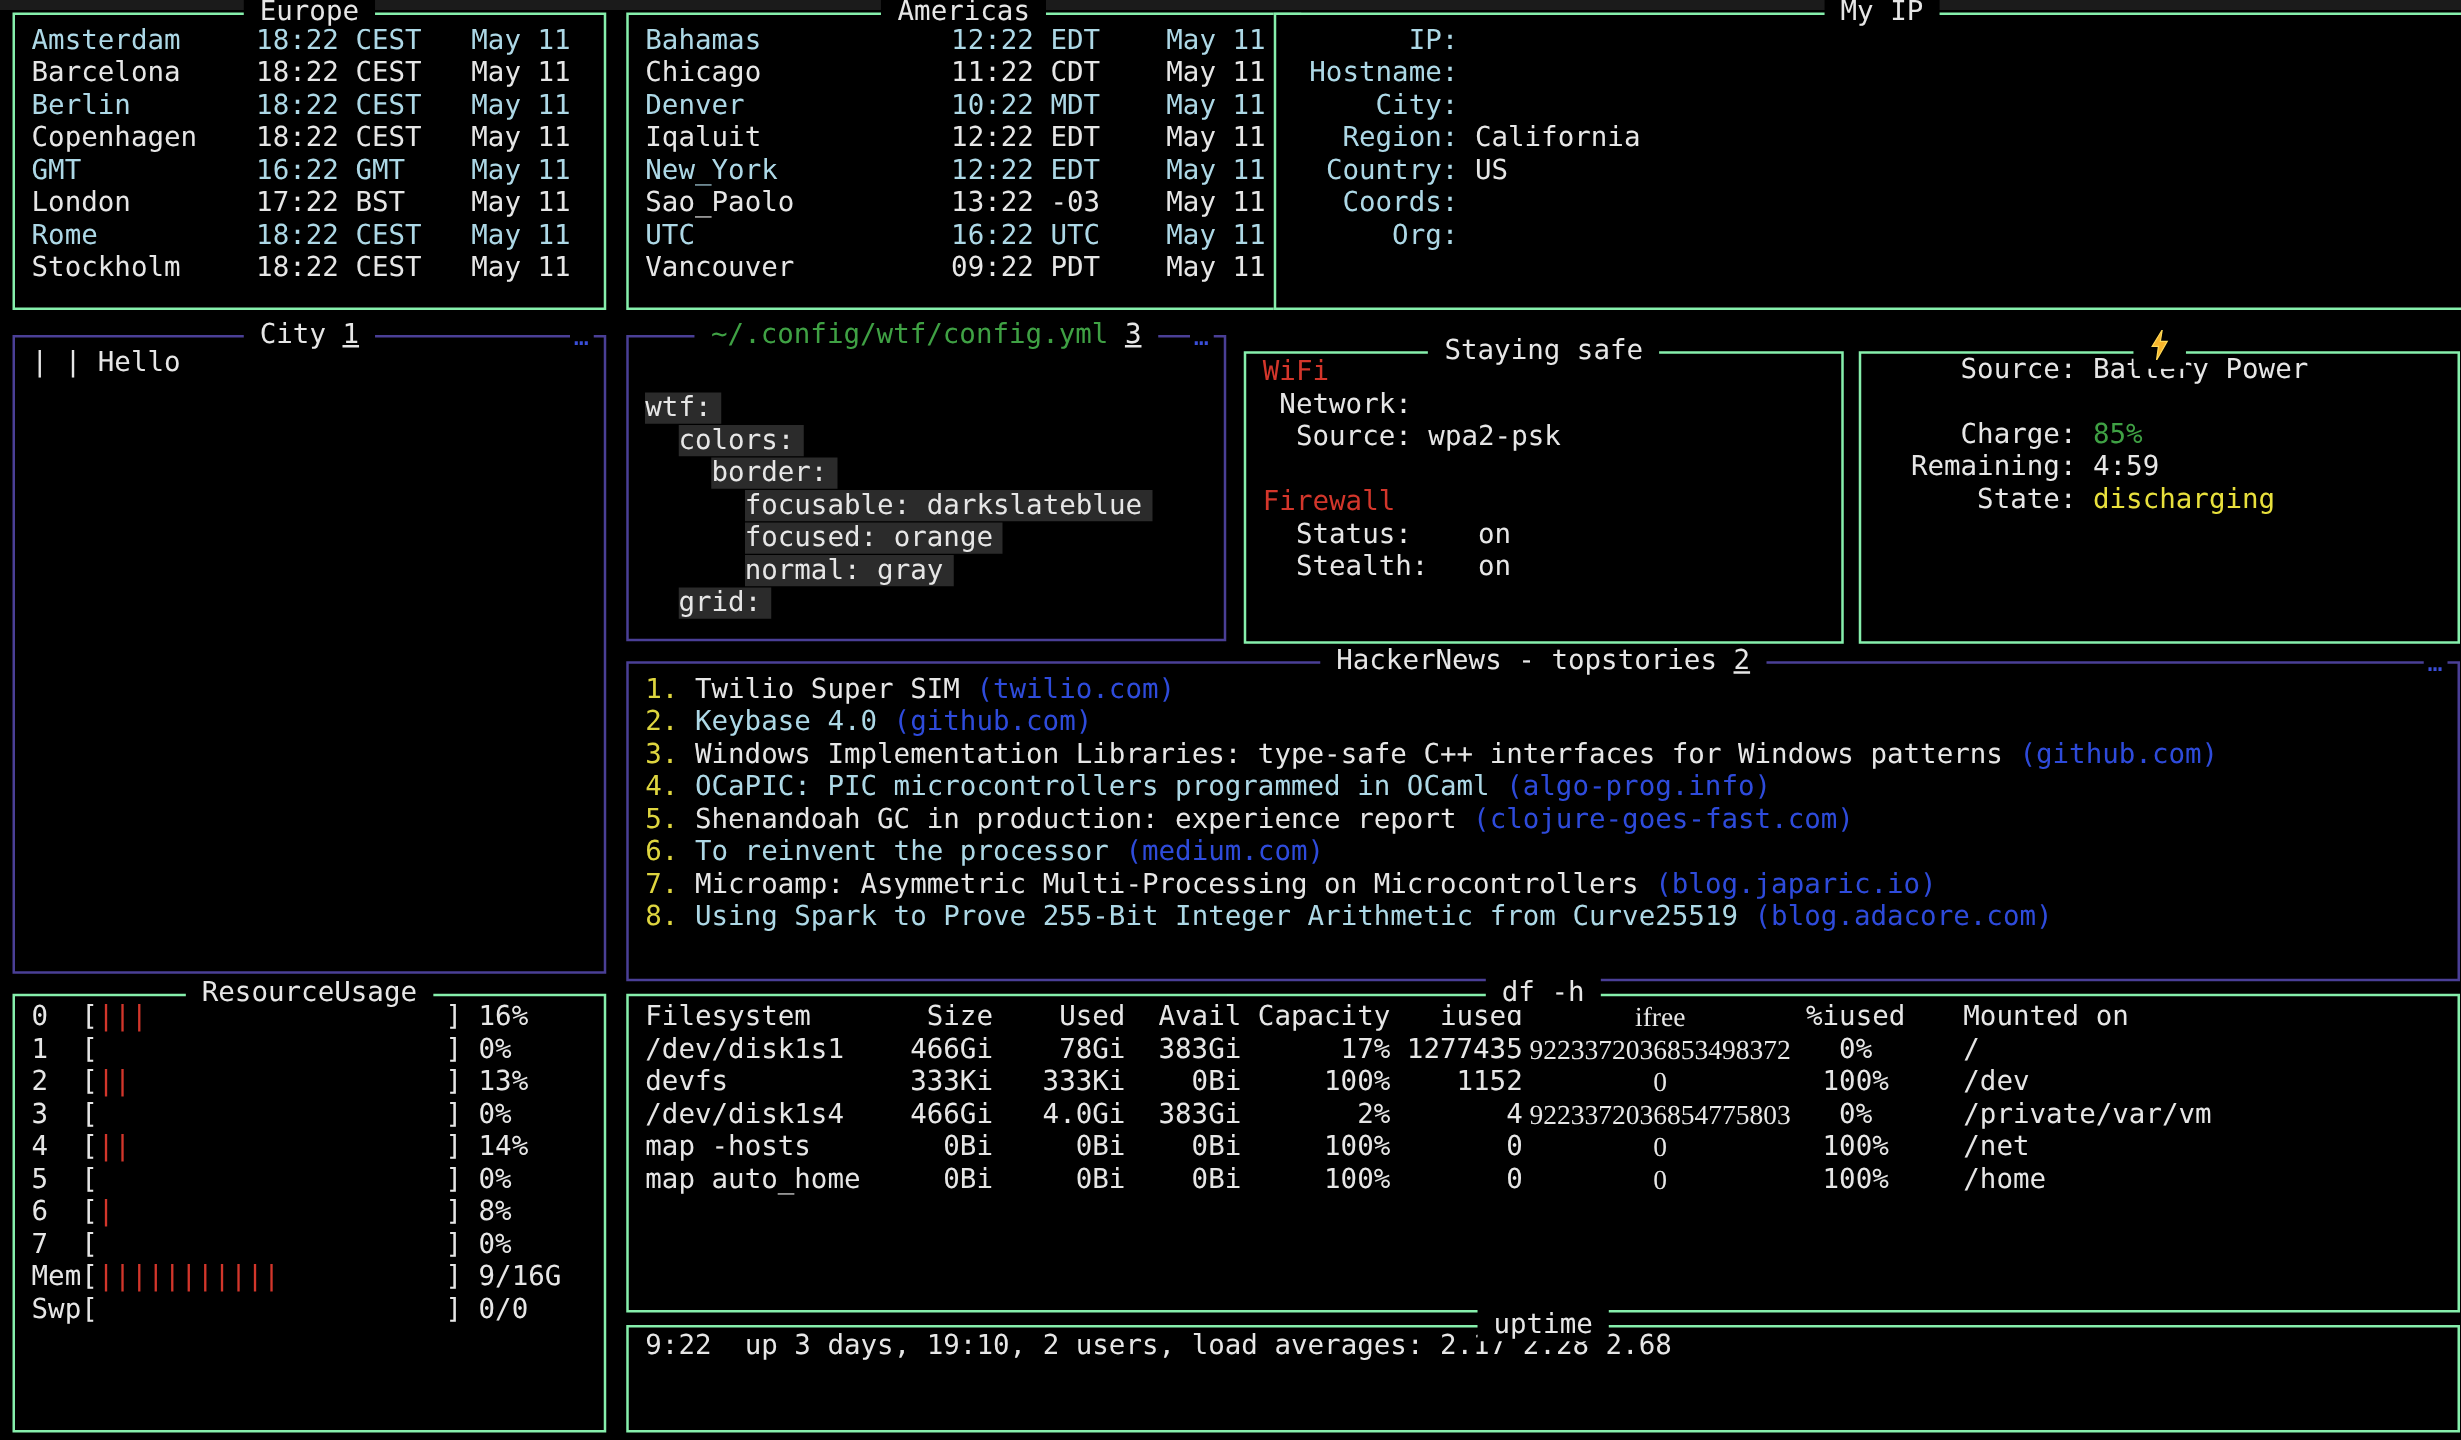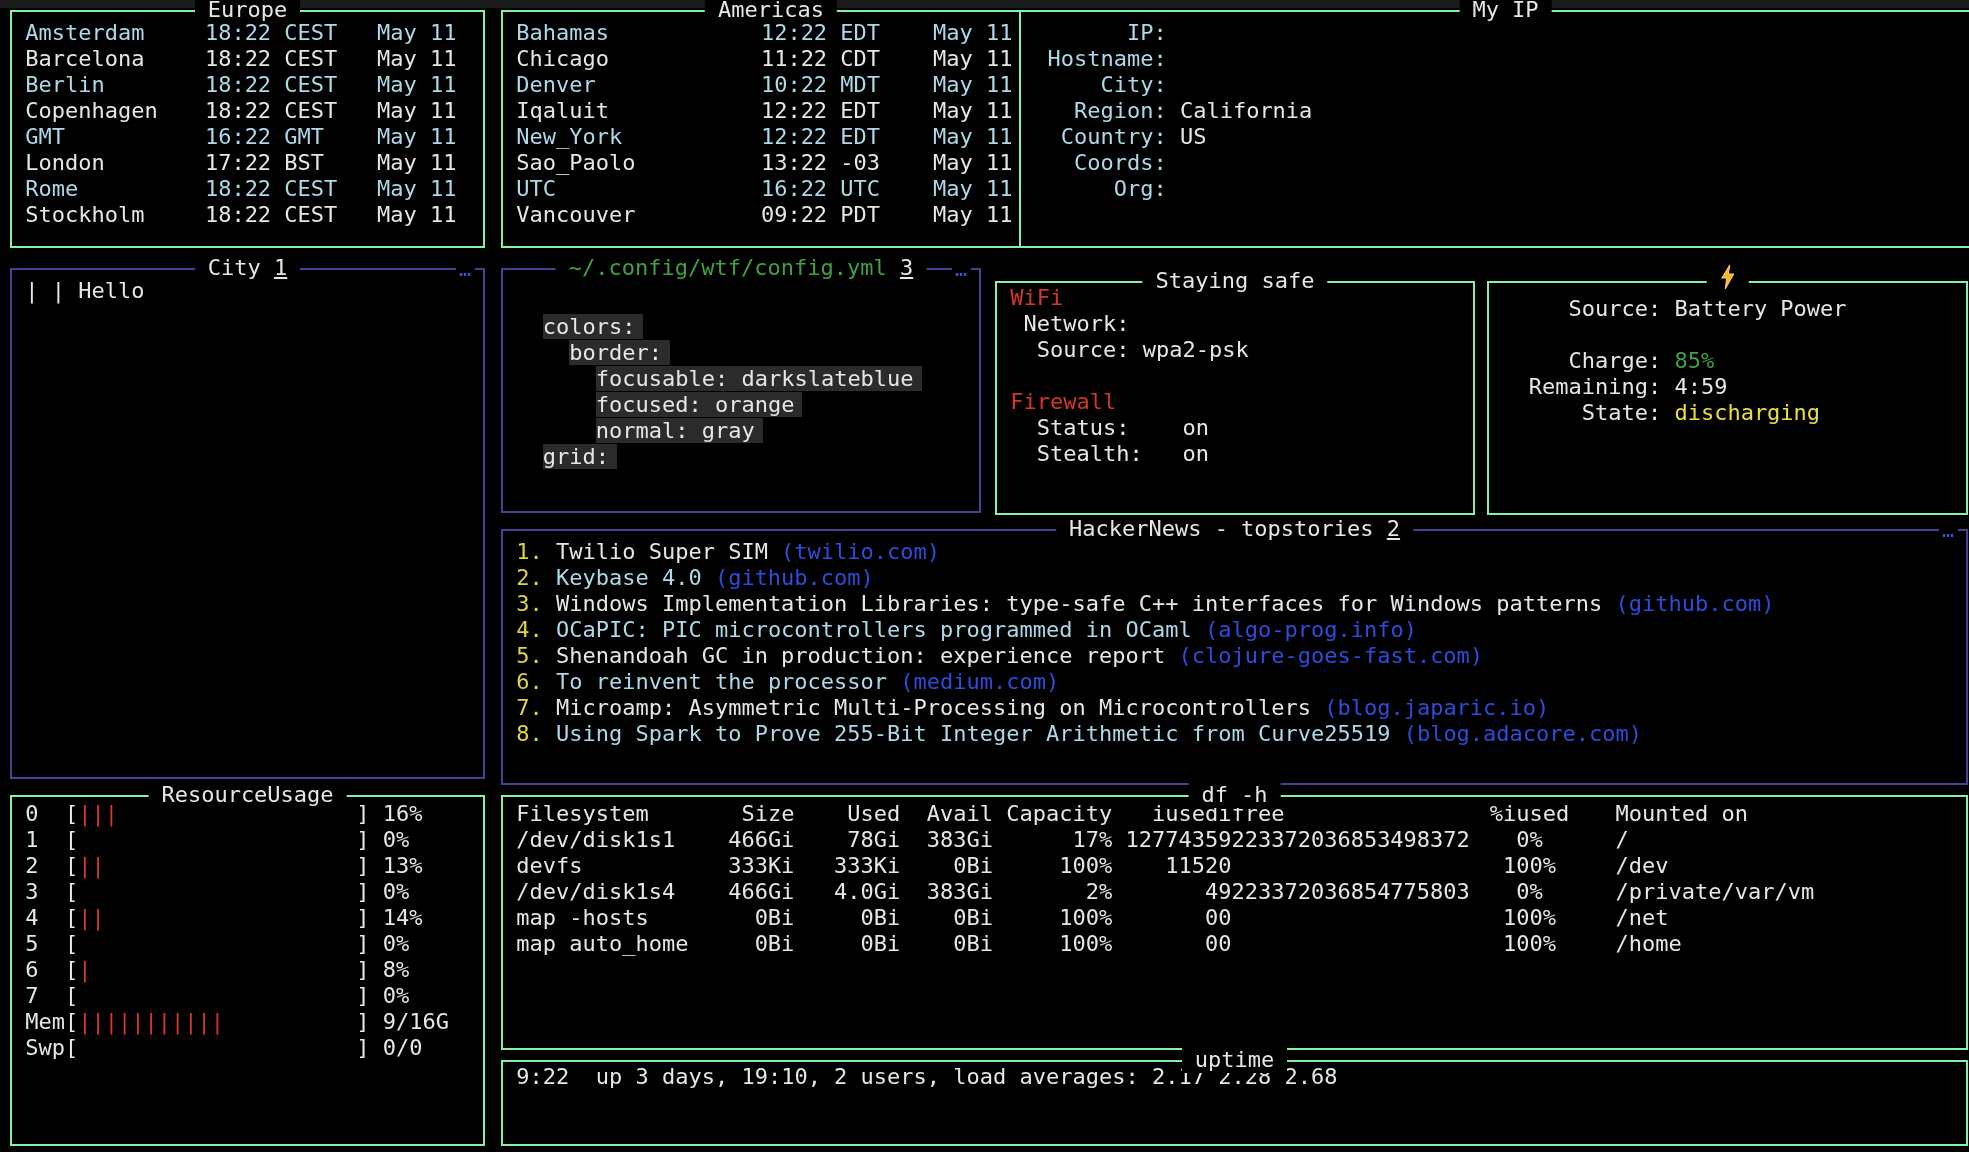--- a/index.html
+++ b/index.html
@@ -32,21 +32,21 @@
   .clock-row .time { width:5ch; text-align:right; }
   .clock-row .tz   { width:4ch; margin-left:1ch; }
   .clock-row .date { width:6ch; margin-left:3ch; }
   .row-a { color:#add8e6; }
   .row-b { color:#e6e6e6; }
   
   .kv-body { padding-top:8px; }
   .kv-row { display:flex; padding:0 1ch; }
   .ip-label  { width:10ch; text-align:right; color:#add8e6; }
   .kv-value  { margin-left:1ch; color:#e6e6e6; }
-  .bat-body { padding-top:13px; }
+  .bat-body { padding-top:0; }
   .bat-label { width:12ch; text-align:right; color:#e6e6e6; }
   .blank-line { height:26px; }
   .c-green  { color:#3fa144; }
   .c-yellow { color:#e8e03c; }
   .c-red    { color:#d3362b; }
   
   .cfg-body { padding-top:44px; }
   .cfg-title-text { color:#3fa144; }
   .cfg-line { white-space:pre; padding:0 1ch; }
   .cfg-hl { background:#2b2b2b; padding-right:0.6ch; }
@@ -67,21 +67,21 @@
   .ru-pct { margin-left:1ch; }
   
   .df-body { padding-top:4px; }
   .df-row { display:flex; padding:0 1ch; white-space:pre; }
   .df-fs { width:15ch; }
   .df-size { width:6ch; text-align:right; }
   .df-used { width:8ch; text-align:right; }
   .df-avail { width:7ch; text-align:right; }
   .df-cap { width:9ch; text-align:right; }
   .df-iused { width:8ch; text-align:right; }
-  .df-ifree { width:20ch; text-align:left; }
+  .df-ifree { width:20ch; text-align:center;font-family:Liberation Serif, serif; }
   .df-piused { width:7ch; text-align:center; }
   .df-mounted { margin-left:3ch; }
   
   .up-body { padding-top:2px; }
   .bolt { display:inline-block; vertical-align:middle; margin-top:-4px; }
 </style>
 </head>
 <body>
 
 <div class="top-strip"></div>
@@ -233,20 +233,21 @@
   <span class="more">…</span>
   <div style="padding-top:8px;">
     <div class="pre">| | Hello</div>
   </div>
 </div>
 
 <div class="panel focusable" style="left:501px; top:268px; width:480px; height:245px;">
   <span class="panel-title"><span class="cfg-title-text">~/.config/wtf/config.yml</span><span class="tnum">3</span></span>
   <span class="more">…</span>
   <div class="cfg-body">
+    <div class="cfg-line"><span></span><span class="cfg-hl">wtf:</span></div>
     <div class="cfg-line"><span>  </span><span class="cfg-hl">colors:</span></div>
     <div class="cfg-line"><span>    </span><span class="cfg-hl">border:</span></div>
     <div class="cfg-line"><span>      </span><span class="cfg-hl">focusable: darkslateblue</span></div>
     <div class="cfg-line"><span>      </span><span class="cfg-hl">focused: orange</span></div>
     <div class="cfg-line"><span>      </span><span class="cfg-hl">normal: gray</span></div>
     <div class="cfg-line"><span>  </span><span class="cfg-hl">grid:</span></div>
   </div>
 </div>
 
 <div class="panel" style="left:995px; top:281px; width:480px; height:234px;">

